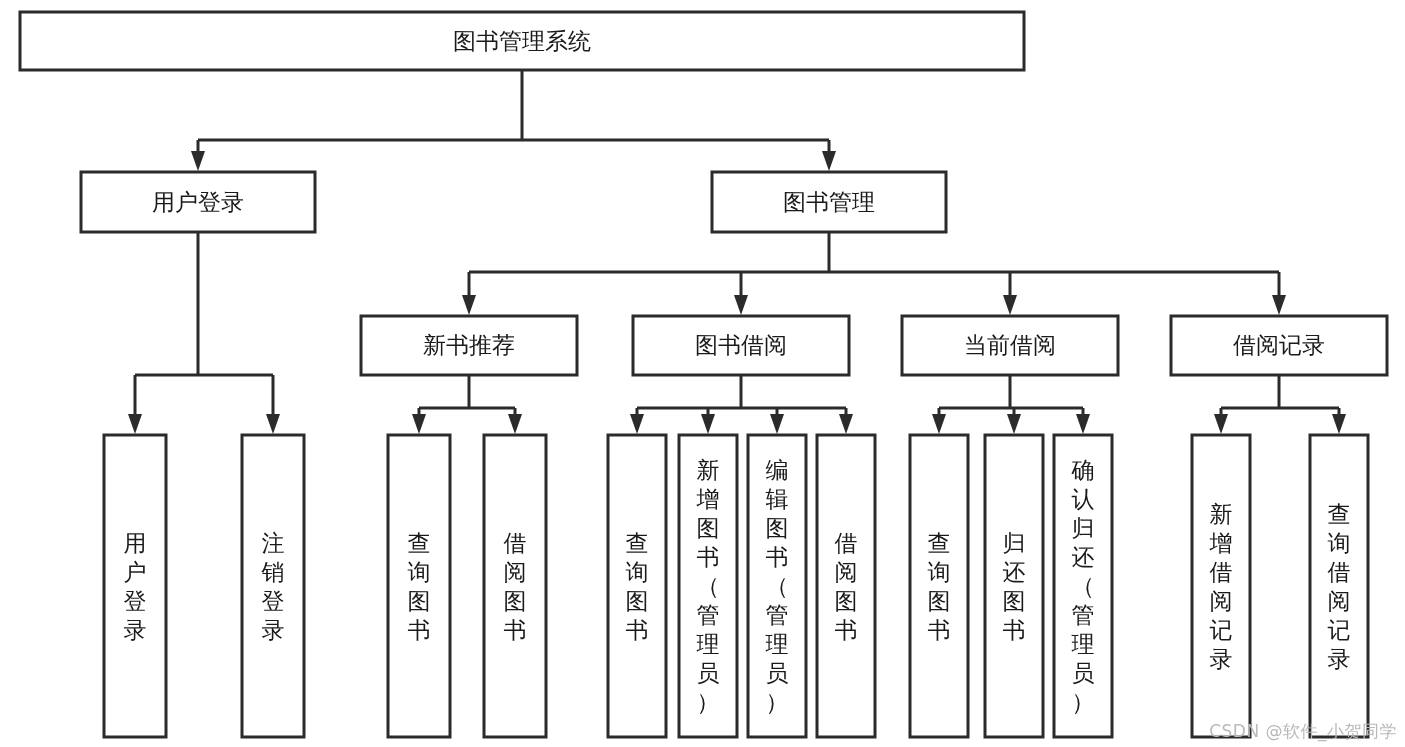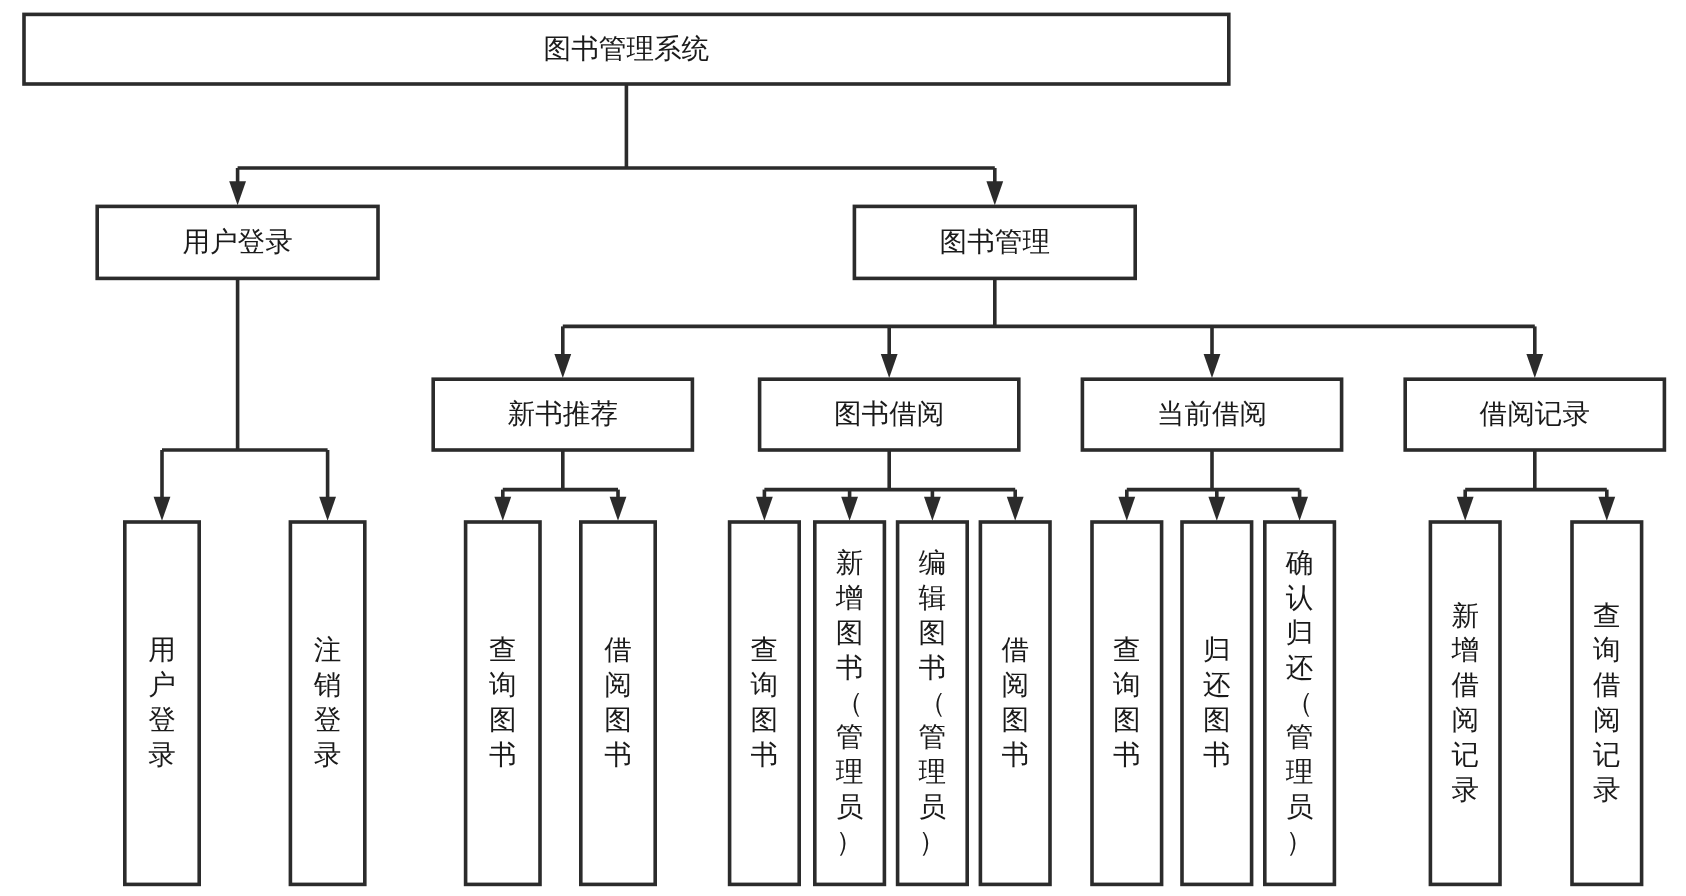--- a/index.html
+++ b/index.html
@@ -213,14 +213,15 @@
           <rect x="1192" y="435" width="58" height="302" class="node-box"></rect>
           <text x="1221" y="514.5" class="node-label-h" font-size="25"><tspan x="1221" dy="0">新</tspan><tspan x="1221" dy="29">增</tspan><tspan x="1221" dy="29">借</tspan><tspan x="1221" dy="29">阅</tspan><tspan x="1221" dy="29">记</tspan><tspan x="1221" dy="29">录</tspan></text>
         </g>
         <g>
           <rect x="1310" y="435" width="58" height="302" class="node-box"></rect>
           <text x="1339" y="514.5" class="node-label-h" font-size="25"><tspan x="1339" dy="0">查</tspan><tspan x="1339" dy="29">询</tspan><tspan x="1339" dy="29">借</tspan><tspan x="1339" dy="29">阅</tspan><tspan x="1339" dy="29">记</tspan><tspan x="1339" dy="29">录</tspan></text>
         </g>
       </g>
   </svg>
 
+  <div class="watermark-text">CSDN @软件_小贺同学</div>
 
 </div>
 
 </body></html>

